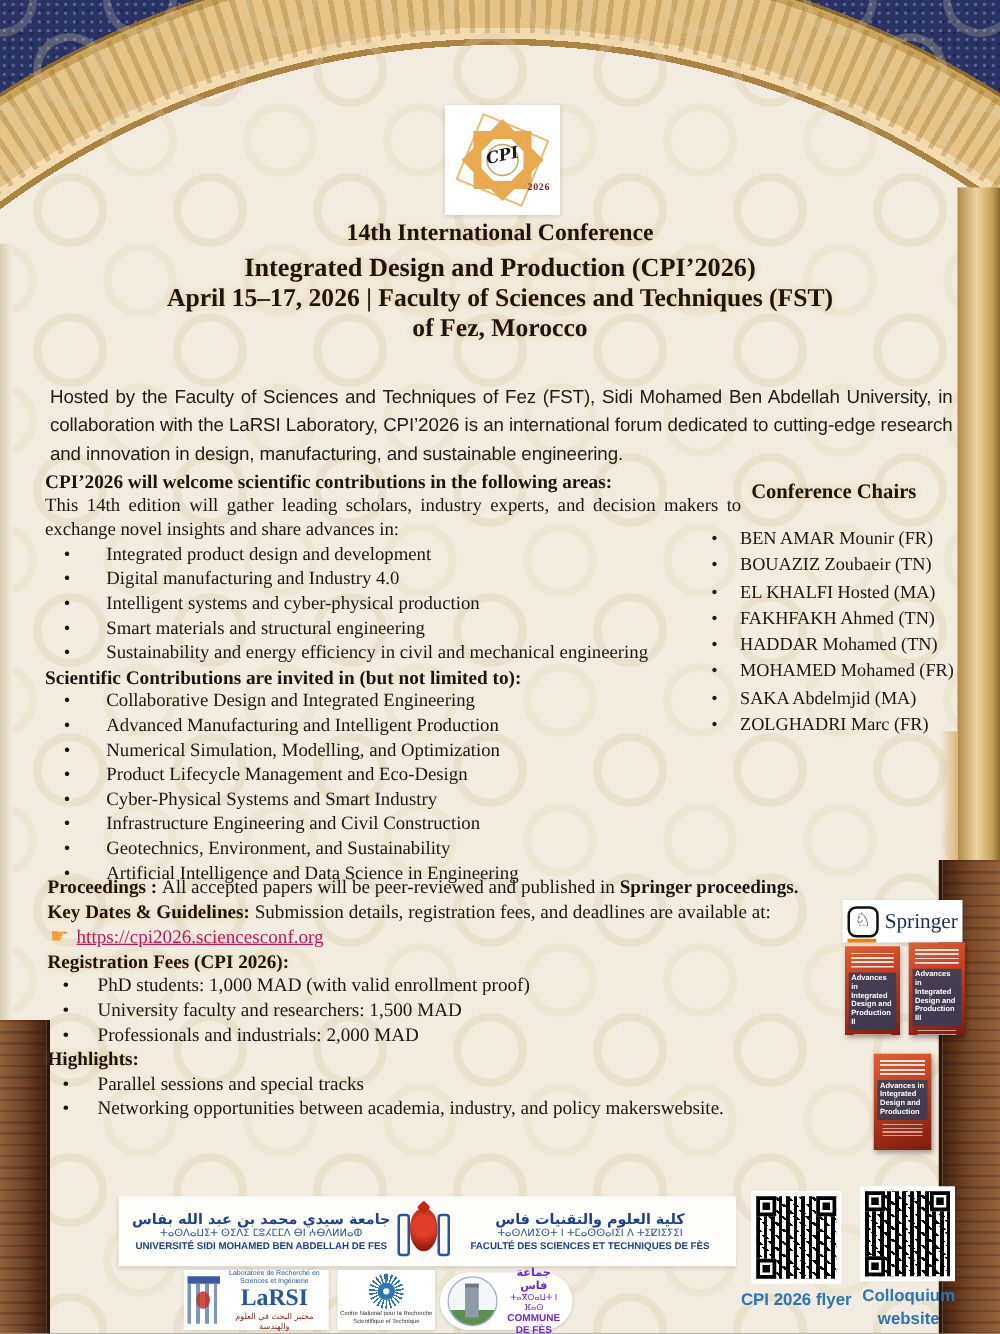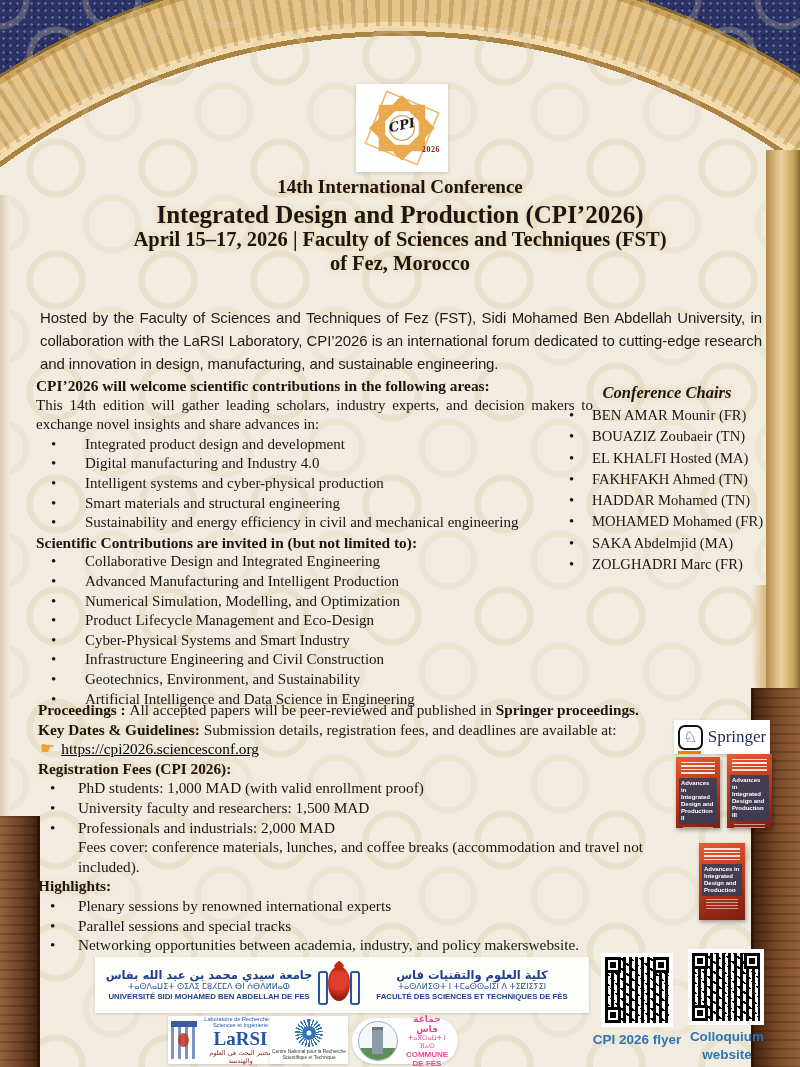--- a/index.html
+++ b/index.html
@@ -42,50 +42,50 @@
   
   .glow{text-shadow:0 0 6px rgba(233,160,70,.45);}
   .logo-box{position:absolute;left:356px;top:84px;width:92px;height:88px;background:#fff;
     box-shadow:0 1px 4px rgba(0,0,0,.18);display:flex;align-items:center;justify-content:center;}
   .logo-cpi{position:absolute;left:50%;top:47%;transform:translate(-50%,-50%) rotate(-12deg);
     font-family:"DejaVu Serif",serif;font-style:italic;font-weight:bold;font-size:13px;color:#1a1a1a;}
   .logo-year{position:absolute;right:8px;bottom:18px;font-size:8px;font-weight:bold;color:#8a1f14;letter-spacing:.5px;}
 
   .titles{position:absolute;left:0;top:172px;width:100%;text-align:center;font-weight:bold;}
   .t1{font-size:19px;line-height:30px;}
-  .t2{font-size:25px;line-height:25px;}
+  .t2{font-size:21px;line-height:25px;}
   .t3{font-size:20.5px;line-height:24px;}
   .t4{font-size:20.5px;line-height:24px;}
 
   .intro{position:absolute;left:40px;top:291px;width:722px;
     font-family:"Liberation Sans",sans-serif;font-size:15px;line-height:23px;
     text-align:justify;color:#1f1c18;letter-spacing:-.1px;}
 
   .leftcol{position:absolute;left:36px;top:376px;width:557px;font-size:15px;line-height:19.6px;}
   .leftcol .h{font-weight:bold;font-size:15.4px;}
   .leftcol p{margin:0;text-align:justify;}
   ul.blist{list-style:none;margin:0;padding:0;}
   ul.blist li{position:relative;padding-left:49px;}
   ul.blist li::before{content:"\2022";position:absolute;left:15px;top:0;}
 
   .chairs{position:absolute;left:566px;top:383px;width:202px;}
-  .chairs .h{font-weight:bold;font-size:16.5px;text-align:center;display:block;margin-bottom:2px;font-style:italic;}
+  .chairs .h{font-weight:bold;font-size:16.5px;text-align:center;display:block;margin-bottom:18px;}
   ul.clist{list-style:none;margin:0;padding:0;font-size:14.6px;line-height:21.3px;}
   ul.clist li{position:relative;padding-left:26px;}
   ul.clist li::before{content:"\2022";position:absolute;left:3px;top:0;}
 
   .flow{position:absolute;left:38px;top:700px;width:652px;font-size:15.3px;line-height:19.6px;}
   .flow p{margin:0;}
   .flow .h{font-weight:bold;}
   ul.flist{list-style:none;margin:0;padding:0;}
   ul.flist li{position:relative;padding-left:40px;}
   ul.flist li::before{content:"\2022";position:absolute;left:12px;top:0;}
   .note{margin-left:40px !important;width:600px;}
   .pointer{color:#f0a136;font-size:17px;margin:0 6px 0 2px;}
-  a.conf-link{color:#000000;text-decoration:underline;font-size:15.3px;}
+  a.conf-link{color:#be185d;text-decoration:underline;font-size:15.3px;}
 
   
   .springer-box{position:absolute;left:674px;top:720px;width:96px;height:34px;background:#fff;
     display:flex;align-items:center;justify-content:center;gap:5px;box-shadow:0 1px 3px rgba(0,0,0,.15);}
   .horse-box{width:21px;height:21px;border:2px solid #111;border-radius:7px;display:flex;align-items:center;justify-content:center;
     font-size:15px;line-height:15px;color:#111;position:relative;}
   .horse-box::after{content:"";position:absolute;left:-2px;bottom:-6px;width:23px;height:3px;background:#f07f00;}
   .springer-word{font-family:Liberation Serif, serif;font-size:17px;color:#1d2b50;text-align:center;}
   .book{position:absolute;background:linear-gradient(160deg,#e06033 0%,#c0391d 45%,#7c1d0e 100%);
     box-shadow:1px 2px 4px rgba(0,0,0,.35);overflow:hidden;}
@@ -109,21 +109,21 @@
   .u-fr{font-size:7.8px;font-weight:bold;font-family:"Liberation Sans",sans-serif;line-height:10px;}
   .emblem{width:44px;height:48px;position:relative;flex:none;}
   .emblem .side{position:absolute;top:10px;width:6px;height:30px;border:2px solid #2a52a0;border-radius:3px;}
   .emblem .side.l{left:1px;}.emblem .side.r{right:1px;}
   .emblem .med{position:absolute;left:11px;top:6px;width:22px;height:34px;border-radius:45% 45% 50% 50%;
     background:radial-gradient(circle at 50% 40%, #e0402a 0 35%, #a31f12 70%, #7c150b 100%);}
   .emblem .med::after{content:"";position:absolute;left:7px;top:-5px;width:8px;height:8px;background:#c22818;border-radius:2px;transform:rotate(45deg);}
   .f-block{width:218px;text-align:center;color:#1f3f8f;}
 
   .larsi{position:absolute;left:147px;top:1016px;width:116px;height:48px;background:#fff;box-shadow:0 1px 3px rgba(0,0,0,.15);
-    display:flex;align-items:center;padding:2px 3px;box-sizing:border-box;gap:3px;margin-left:21px;}
+    display:flex;align-items:center;padding:2px 3px;box-sizing:border-box;gap:3px;}
   .larsi-icon{width:26px;height:32px;flex:none;border-top:6px solid #3a5ba0;position:relative;
     background:repeating-linear-gradient(90deg,#7c93c4 0 3px,#fff 3px 7px);}
   .larsi-icon::after{content:"";position:absolute;left:7px;top:6px;width:11px;height:14px;border-radius:50%;background:#c23322;opacity:.85;}
   .larsi-txt{text-align:center;flex:1;}
   .larsi-top{font-size:5.6px;color:#2456a4;font-family:"Liberation Sans",sans-serif;line-height:6.5px;}
   .larsi-name{font-size:19px;color:#2456a4;font-weight:bold;font-family:"Liberation Serif",serif;line-height:20px;}
   .larsi-ar{font-size:6.5px;color:#8a2a1a;font-family:"DejaVu Sans",sans-serif;line-height:8px;}
 
   .cnrst{position:absolute;left:270px;top:1016px;width:78px;height:48px;background:#fff;box-shadow:0 1px 3px rgba(0,0,0,.15);
     display:flex;flex-direction:column;align-items:center;justify-content:center;}
@@ -131,21 +131,21 @@
     background:repeating-conic-gradient(#2e75b6 0 7deg, rgba(0,0,0,0) 7deg 16deg);}
   .sunburst::after{content:"";position:absolute;left:7px;top:7px;width:14px;height:14px;border-radius:50%;background:#fff;
     box-shadow:inset 0 0 0 4.5px #2e75b6;}
   .cnrst-txt{font-size:4.8px;color:#333;font-family:"Liberation Sans",sans-serif;text-align:center;line-height:6px;margin-top:2px;}
 
   .commune{position:absolute;left:352px;top:1018px;width:106px;height:46px;background:#fff;border-radius:23px;
     box-shadow:0 1px 3px rgba(0,0,0,.15);display:flex;align-items:center;padding:2px 6px;box-sizing:border-box;gap:4px;}
   .commune-oval{width:38px;height:38px;border-radius:50%;border:1.5px solid #9ab0c8;position:relative;overflow:hidden;flex:none;background:#f4f6f8;}
   .commune-oval::before{content:"";position:absolute;left:0;bottom:0;width:100%;height:12px;background:#5d8f55;}
   .commune-oval::after{content:"";position:absolute;left:13px;top:5px;width:11px;height:24px;background:#8e9aa6;border-top:3px solid #6b7783;}
-  .commune-txt{text-align:center;flex:1;color:#ec4899;}
+  .commune-txt{text-align:center;flex:1;color:#6d28d9;}
   .commune-ar{font-size:9px;font-weight:bold;font-family:"DejaVu Sans",sans-serif;line-height:10px;}
   .commune-tif{font-size:6.5px;font-family:"DejaVu Sans",sans-serif;line-height:8px;}
   .commune-fr{font-size:8px;font-weight:bold;font-family:"Liberation Sans",sans-serif;line-height:9px;}
 
   
   .qr{position:absolute;background:#fff;padding:4px;box-sizing:border-box;}
   #qr1{left:601px;top:953px;width:72px;height:74px;}
   #qr2{left:688px;top:949px;width:76px;height:76px;}
   .qr-inner{width:100%;height:100%;position:relative;
     background-image:
@@ -236,24 +236,22 @@
   <div class="flow">
     <p><b class="glow">Proceedings : </b><span>All accepted papers will be peer-reviewed and published in </span><b>Springer proceedings.</b></p>
     <p><b class="glow">Key Dates &amp; Guidelines: </b><span>Submission details, registration fees, and deadlines are available at:</span></p>
     <p><span class="pointer">☛</span><a class="conf-link" href="#">https://cpi2026.sciencesconf.org</a></p>
     <p class="h glow">Registration Fees (CPI 2026):</p>
     <ul class="flist">
       <li>PhD students: 1,000 MAD (with valid enrollment proof)</li>
       <li>University faculty and researchers: 1,500 MAD</li>
       <li>Professionals and industrials: 2,000 MAD</li>
     </ul>
-    <p class="note">Fees cover: conference materials, lunches, and coffee breaks (accommodation and travel not included).</p>
     <p class="h glow">Highlights:</p>
     <ul class="flist">
-      <li>Plenary sessions by renowned international experts</li>
       <li>Parallel sessions and special tracks</li>
       <li>Networking opportunities between academia, industry, and policy makerswebsite.</li>
     </ul>
   </div>
 
   <div class="springer-box">
     <span class="horse-box">♘</span>
     <span class="springer-word">Springer</span>
   </div>
   <div class="book" id="book1">

